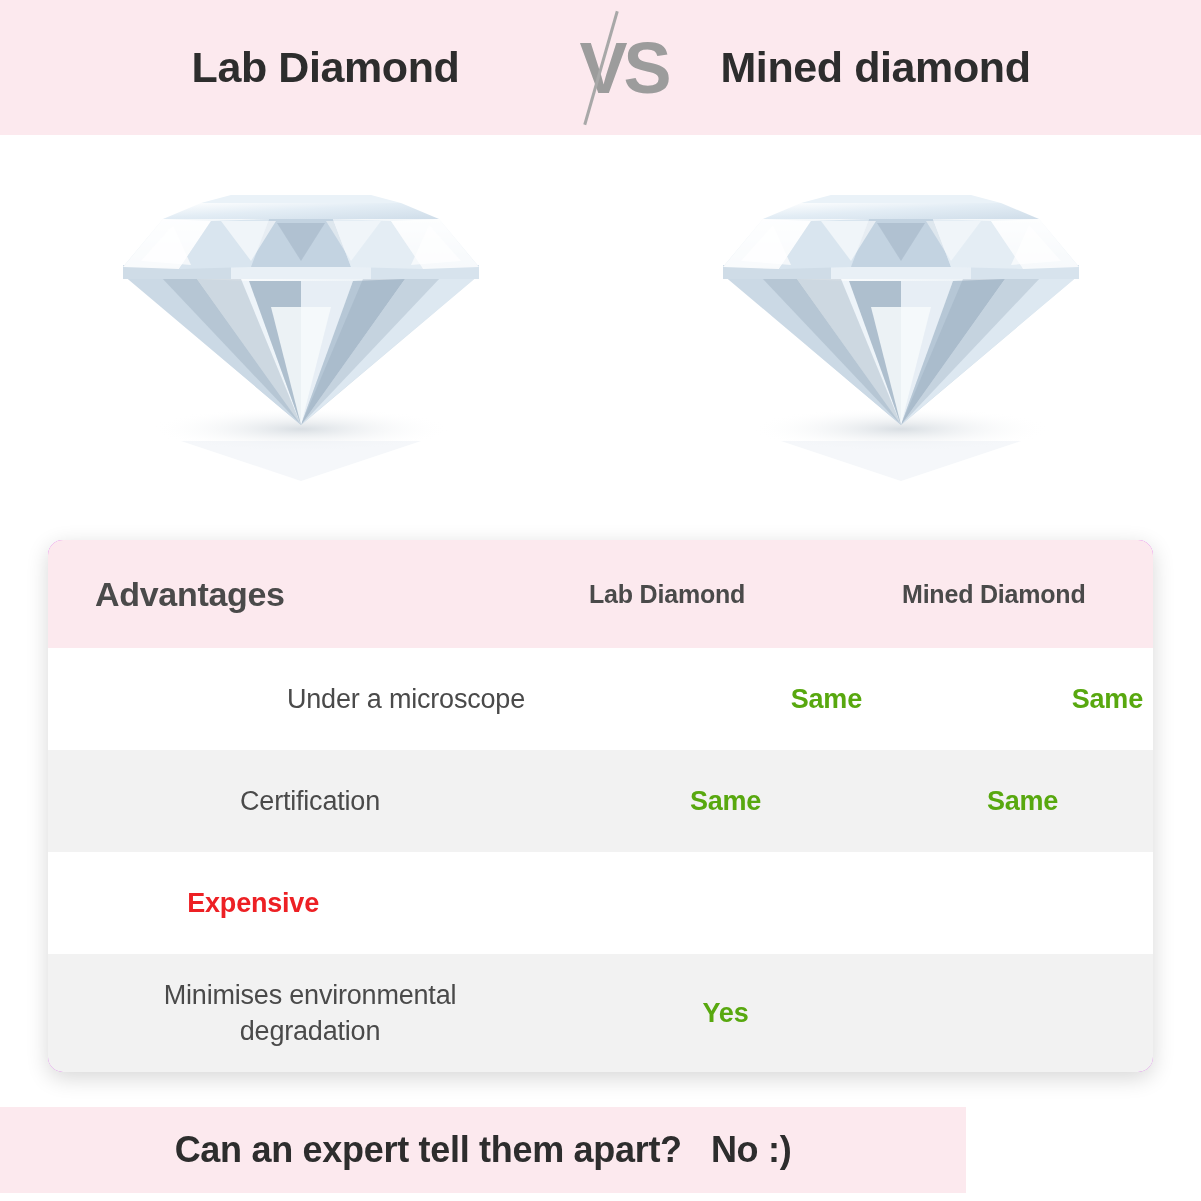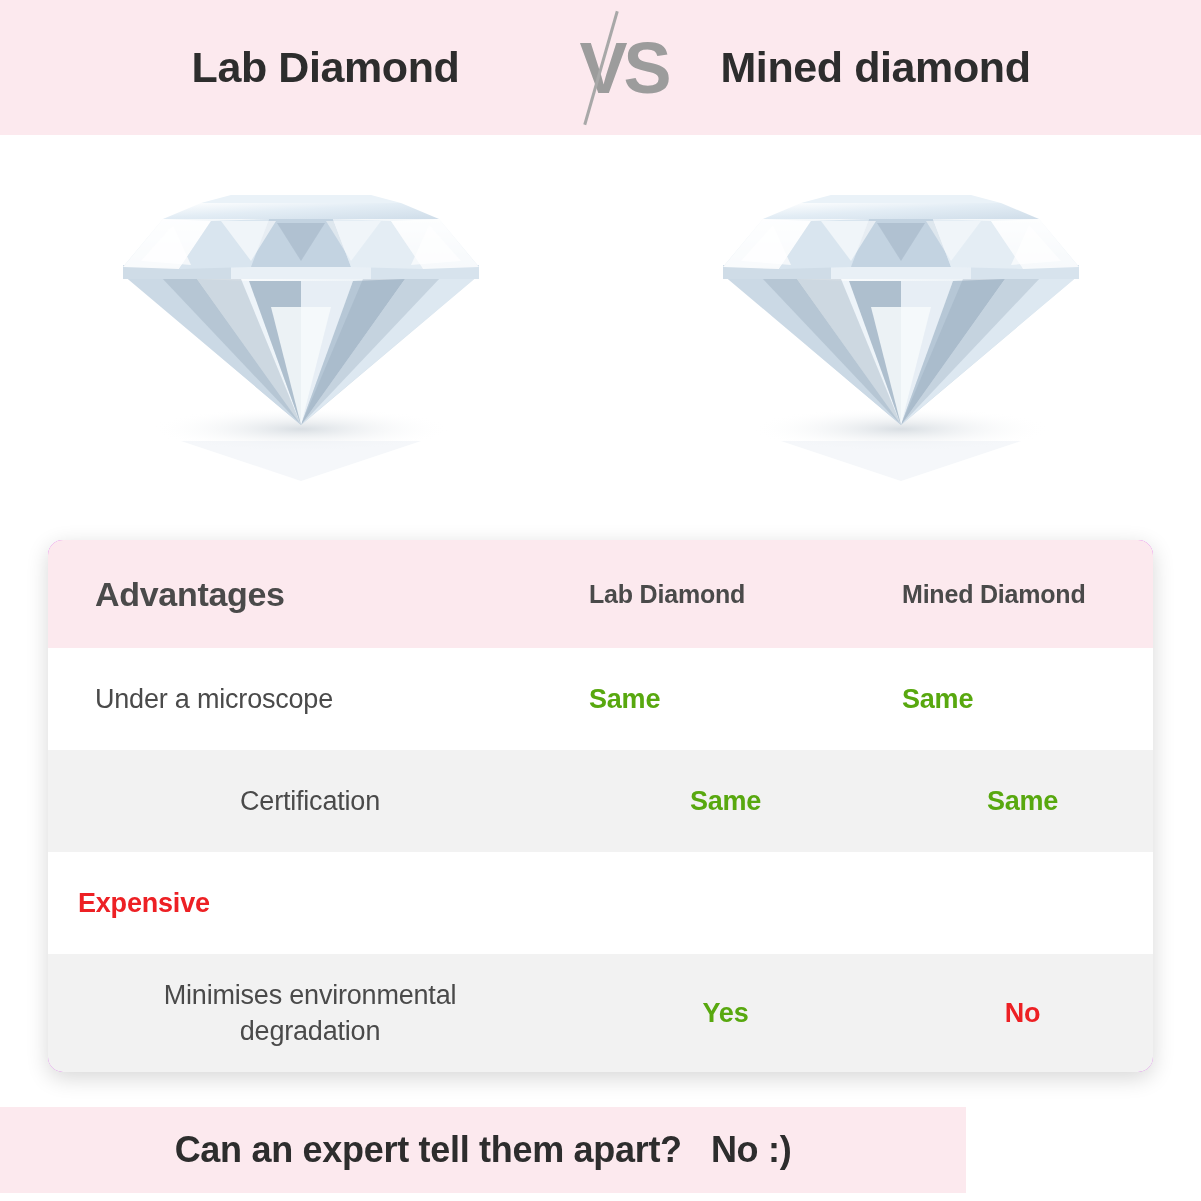--- a/index.html
+++ b/index.html
@@ -100,21 +100,21 @@
     align-items:center;
   }
   .tbody { position:relative; }
 
   .row {
     position:relative;
     display:flex;
     align-items:center;
     min-height:102px;
   }
-  .row.white { background:#ffffff; }
+  .row.white { background:#ffffff;text-align:right; }
   .row.grey  { background:#f2f2f2;text-align:center; }
 
   .col-feature {
     width:493px;
     padding-left:47px;
     padding-right:16px;
   }
   .col-lab {
     width:331px;
     padding-left:48px;
@@ -381,23 +381,20 @@
         </div>
       </div>
 
       <div class="row grey" style="min-height:118px;">
         <div class="col-feature">
           <span class="feature-text">Minimises environmental degradation</span>
         </div>
         <div class="col-lab">
           <span class="val green">Yes</span>
         </div>
-        <div class="col-mined">
-          <span class="val red">No</span>
-        </div>
       </div>
 
     </div>
   </div>
 
   <div class="footer-band">
     <span class="footer-text">Can an expert tell them apart?</span>
     <span class="footer-text">&nbsp;&nbsp;&nbsp;</span>
     <span class="footer-text">No :)</span>
   </div>

